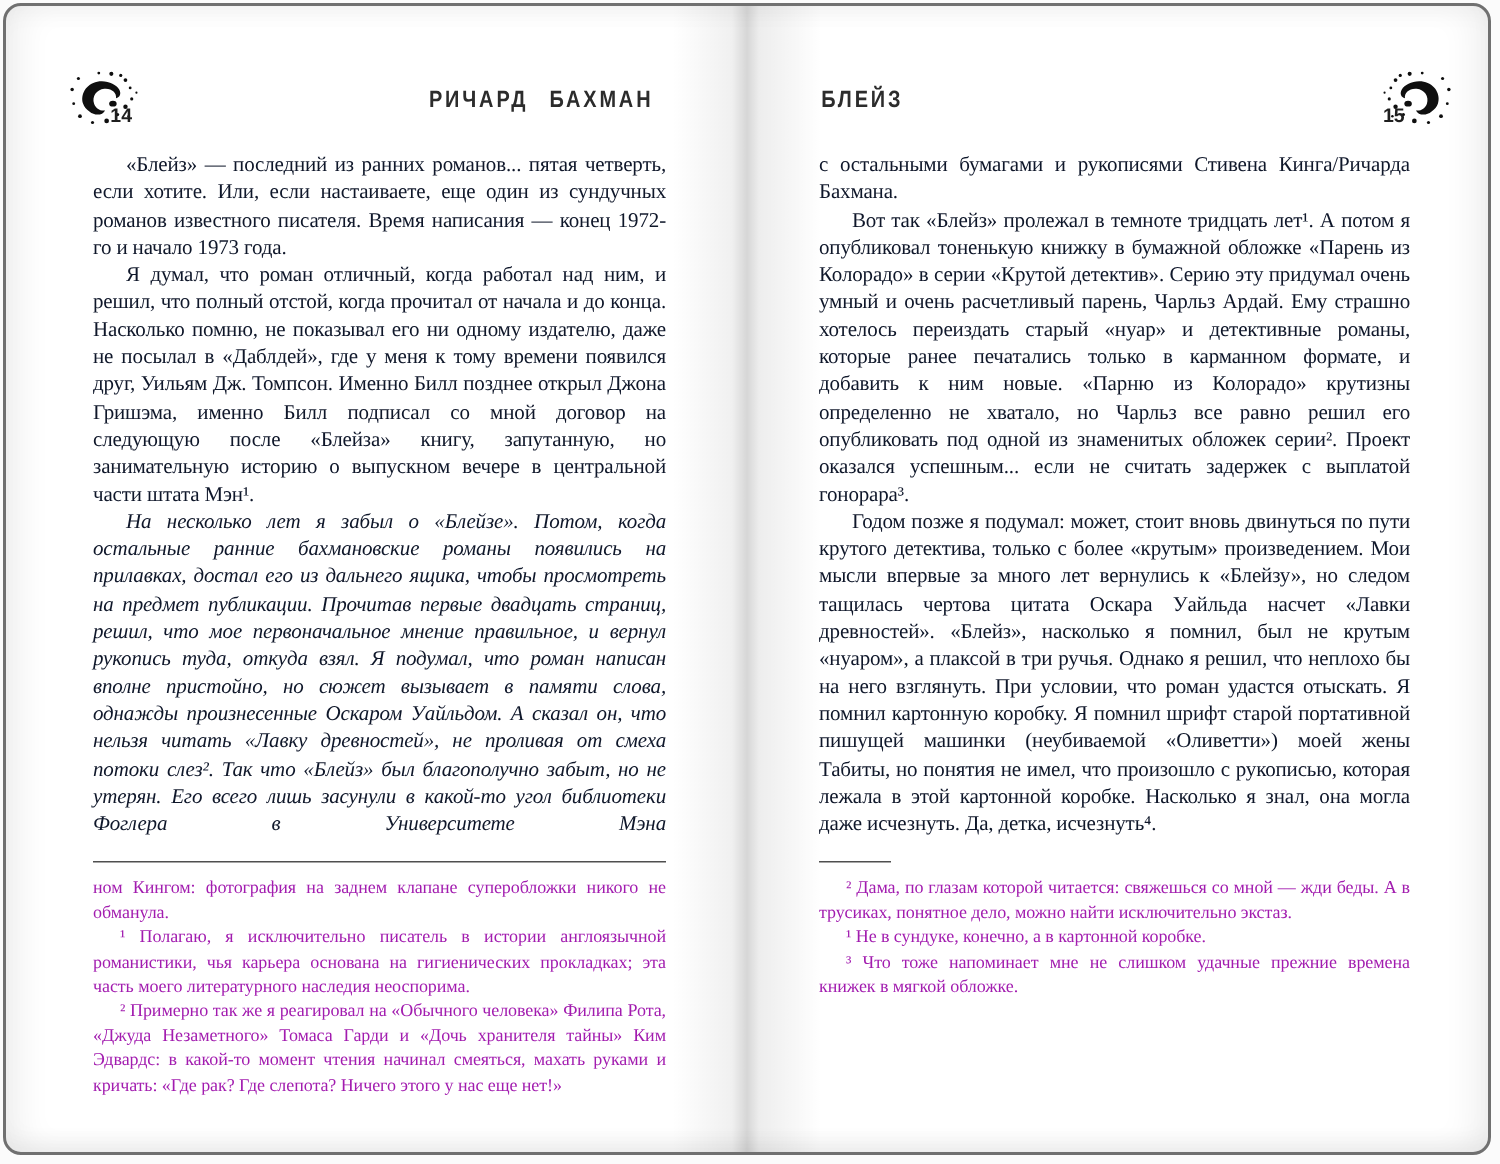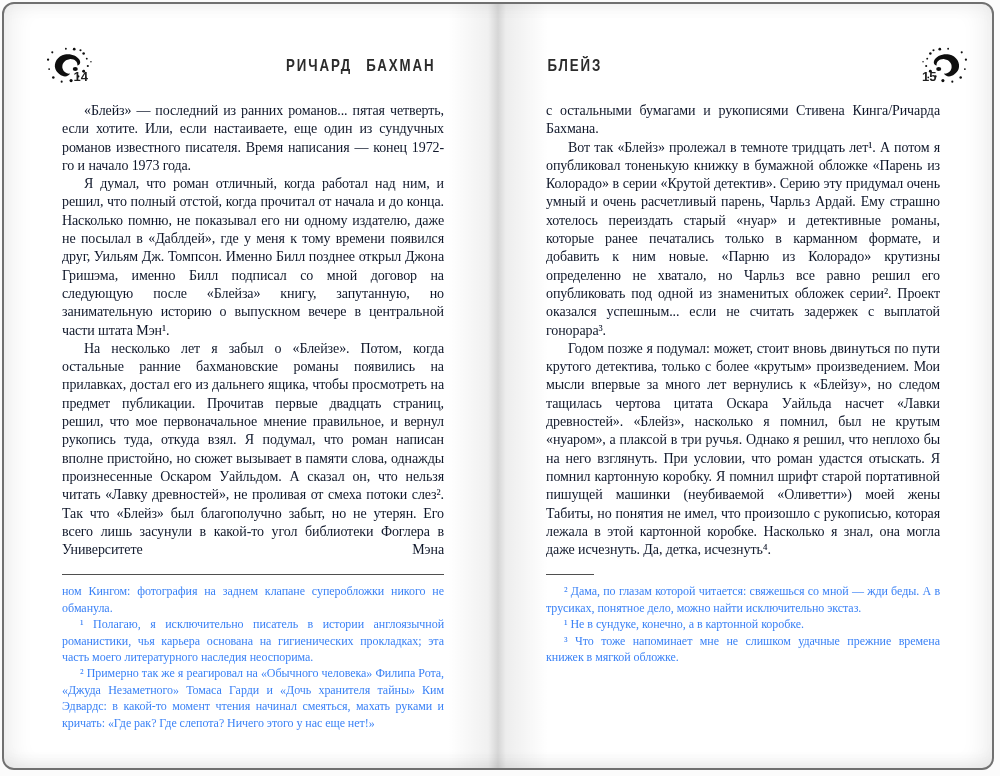--- a/index.html
+++ b/index.html
@@ -71,30 +71,30 @@
   .right .running-title{margin-left:0;}
 
   .page-body p{
     margin:0;
     font-size:14px;line-height:18.3px;
     color:#0f172a;
     text-align:justify;
     letter-spacing:-0.1px;
   }
   .page-body p.indent{text-indent:22px;}
-  p.continues{text-align-last:justify;}
+  p.continues{text-align-last:justify;font-style:italic;}
 
   .footnotes-block{margin-top:15px;}
   .fn-rule{height:1px;background:#4f4f4f;margin-bottom:8px;}
   .left .fn-rule{width:100%;}
   .right .fn-rule{width:48px;}
   .footnotes p{
     margin:0;
     font-size:12px;line-height:16.4px;
-    color:#3b82f6;
+    color:#a21caf;
     text-align:justify;
     letter-spacing:-0.05px;
   }
   .footnotes p.indent{text-indent:18px;}
 </style>
 </head>
 <body>
 
 <div class="spread">
 

